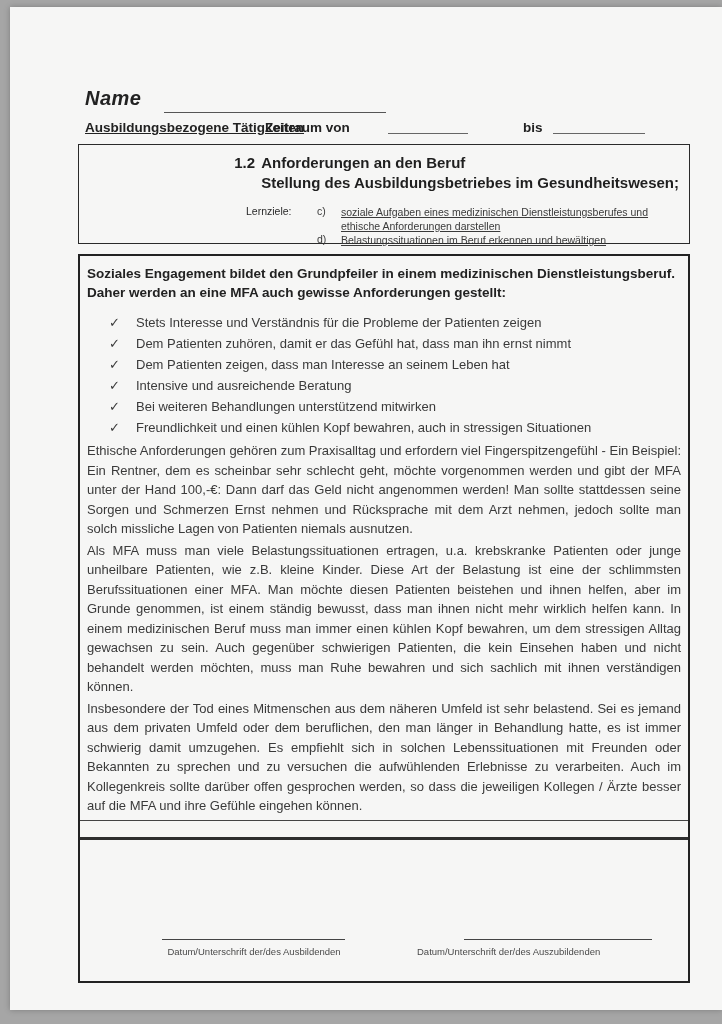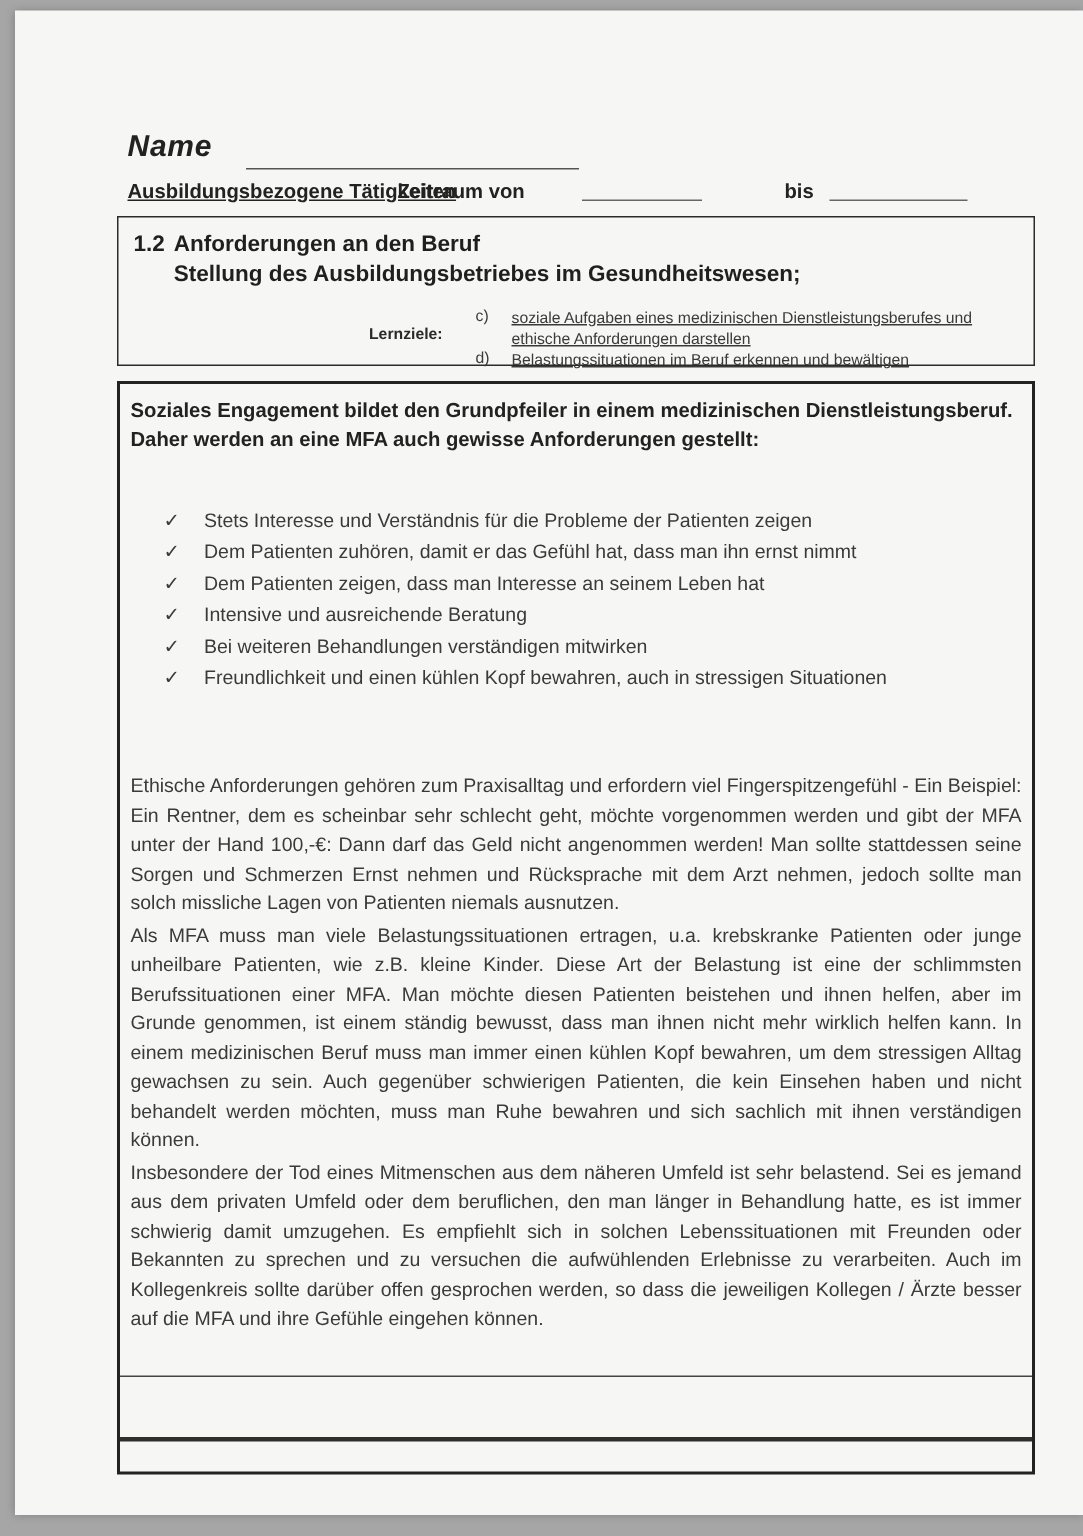--- a/index.html
+++ b/index.html
@@ -49,48 +49,47 @@
   }
 
   
   .box1 {
     position: absolute; left: 68px; top: 137px;
     width: 612px; height: 100px;
     border: 1.5px solid #2a2a2a;
     background: var(--page-bg, #f6f6f5);
     padding: 8px 10px 0 10px;
   }
-  .sec-title { display: flex; gap: 6px; font-size: 15px; font-weight: bold; color: #1f1f1f; line-height: 1.35; }
+  .sec-title { display: flex; gap: 6px; font-size: 15px; font-weight: bold; color: #1f1f1f; line-height: 1.35; justify-content: flex-end; }
   .sec-title-text { display: flex; flex-direction: column; }
   .lernziele { display: flex; margin: 11px 0 0 157px; font-size: 10.5px; color: #3a3a3a; }
-  .lz-label { font-weight: bold; width: 71px; flex-shrink: 0; color: #2a2a2a; margin-top: 12px; }
+  .lz-label { font-weight: normal; width: 71px; flex-shrink: 0; color: #2a2a2a; }
   .lz-items { display: flex; flex-direction: column; width: 345px; }
   .lz-item { display: flex; }
   .lz-marker { width: 24px; flex-shrink: 0; }
   .lz-text { line-height: 1.35; text-decoration: underline; }
 
   
   .box2 {
     position: absolute; left: 68px; top: 247px;
     width: 612px; height: 729px;
     border: 2px solid #222;
     background: var(--page-bg, #f6f6f5);
     padding: 6px 7px 0 7px;
     display: flex; flex-direction: column;
     overflow: hidden;
-    gap: 24px;
   }
   .intro {
     font-size: 13.5px; font-weight: bold; color: #222;
     line-height: 19px; margin-top: 2px;
   }
   .checklist { margin: 13px 0 0 22px; list-style: none; }
   .check-item { display: flex; align-items: baseline; height: 21px; font-size: 13px; color: #3a3a3a; }
   .check-glyph { width: 27px; flex-shrink: 0; font-size: 13px; color: #3a3a3a; }
-  .paragraphs { margin-top: 25px; font-size: 13px; line-height: 19.5px; text-align: justify; color: #3a3a3a; }
+  .paragraphs { margin-top: 0; font-size: 13px; line-height: 19.5px; text-align: justify; color: #3a3a3a; }
   .paragraphs p { margin: 0 0 2px 0; }
   .rule-thin  { height: 1px;  background: #444; margin: 2px -7px 0 -7px; flex-shrink: 0; }
   .rule-thick { height: 3px;  background: #2e2e2e; margin: 16px -7px 0 -7px; flex-shrink: 0; }
   .spacer { flex: 1 1 auto; min-height: 0; }
 
   
   .sig-block { position: relative; height: 84px; flex-shrink: 0; margin-bottom: 5px; }
   .sig-line-left  { position: absolute; left: 75px;  top: 30px; width: 183px; height: 18px; border-bottom: 1px solid #444; }
   .sig-line-right { position: absolute; left: 377px; top: 30px; width: 188px; height: 18px; border-bottom: 1px solid #444; }
   .sig-label-left  { position: absolute; left: 32px;  top: 54px; width: 270px; text-align: center; font-size: 9.5px; color: #4a4a4a; }
@@ -151,21 +150,21 @@
       <li class="check-item">
         <span class="check-glyph">✓</span>
         <span>Dem Patienten zeigen, dass man Interesse an seinem Leben hat</span>
       </li>
       <li class="check-item">
         <span class="check-glyph">✓</span>
         <span>Intensive und ausreichende Beratung</span>
       </li>
       <li class="check-item">
         <span class="check-glyph">✓</span>
-        <span>Bei weiteren Behandlungen verständigen mitwirken</span>
+        <span>Bei weiteren Behandlungen unterstützend mitwirken</span>
       </li>
       <li class="check-item">
         <span class="check-glyph">✓</span>
         <span>Freundlichkeit und einen kühlen Kopf bewahren, auch in stressigen Situationen</span>
       </li>
     </ul>
 
     <div class="paragraphs">
       <p>Ethische Anforderungen gehören zum Praxisalltag und erfordern viel Fingerspitzengefühl - Ein Beispiel: Ein Rentner, dem es scheinbar sehr schlecht geht, möchte vorgenommen werden und gibt der MFA unter der Hand 100,-€: Dann darf das Geld nicht angenommen werden! Man sollte stattdessen seine Sorgen und Schmerzen Ernst nehmen und Rücksprache mit dem Arzt nehmen, jedoch sollte man solch missliche Lagen von Patienten niemals ausnutzen.</p>
       <p>Als MFA muss man viele Belastungssituationen ertragen, u.a. krebskranke Patienten oder junge unheilbare Patienten, wie z.B. kleine Kinder. Diese Art der Belastung ist eine der schlimmsten Berufssituationen einer MFA. Man möchte diesen Patienten beistehen und ihnen helfen, aber im Grunde genommen, ist einem ständig bewusst, dass man ihnen nicht mehr wirklich helfen kann. In einem medizinischen Beruf muss man immer einen kühlen Kopf bewahren, um dem stressigen Alltag gewachsen zu sein. Auch gegenüber schwierigen Patienten, die kein Einsehen haben und nicht behandelt werden möchten, muss man Ruhe bewahren und sich sachlich mit ihnen verständigen können.</p>

